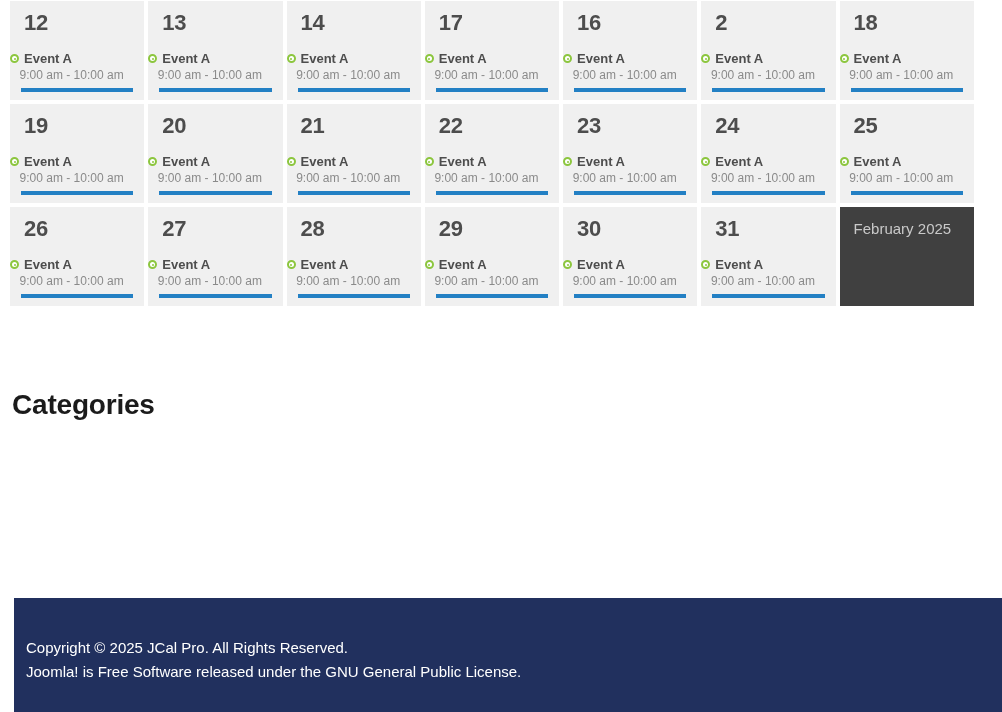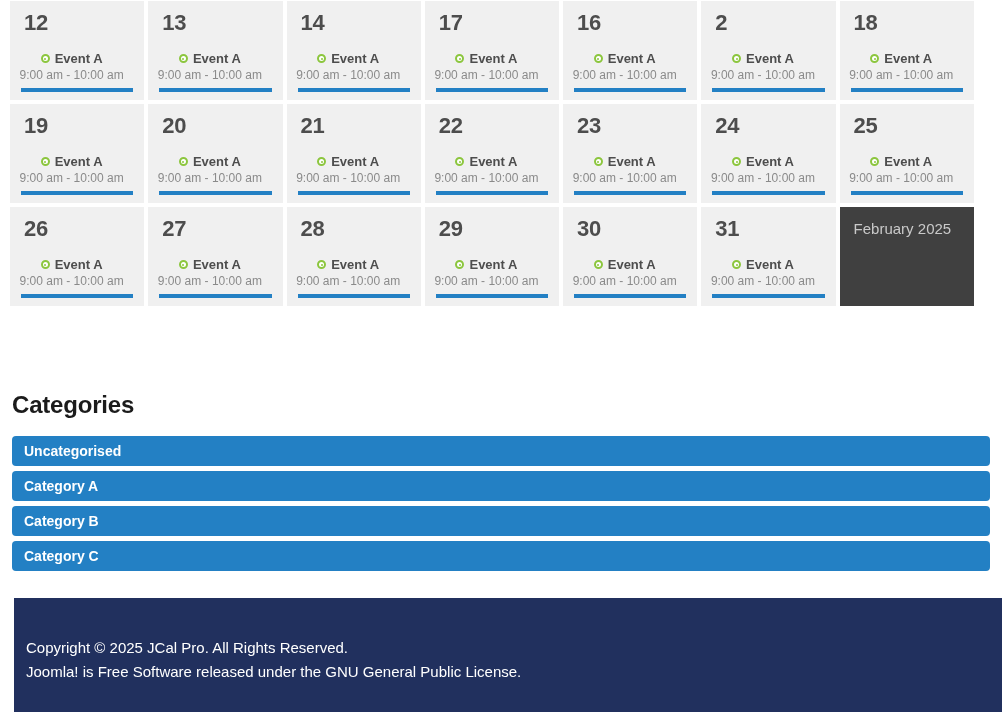--- a/index.html
+++ b/index.html
@@ -75,21 +75,21 @@
   .event-block {
     position: absolute;
     left: 0;
     right: 0;
     bottom: 0;
   }
 
   .event-title-row {
     display: flex;
     align-items: center;
-    justify-content: center;
+    justify-content: flex-start;
     padding-right: 11px;
     font-size: 13px;
     font-weight: bold;
     color: #4d4d4d;
     line-height: 15px;
   }
 
   .event-dot {
     display: inline-block;
     width: 9px;
@@ -131,21 +131,21 @@
   
   .categories-section {
     position: absolute;
     left: 0;
     top: 388px;
     width: 1002px;
     padding: 0 12px;
   }
 
   .categories-heading {
-    font-size: 24px;
+    font-size: 28px;
     font-weight: bold;
     color: #1b1b1b;
     line-height: 34px;
     letter-spacing: -0.2px;
     margin-bottom: 14px;
   }
 
   .category-list { list-style: none; }
 
   .category-item {
@@ -466,26 +466,20 @@
       <div class="cal-cell othermonth">
         <div class="cal-cell-inner">
           <div class="month-label">February 2025</div>
         </div>
       </div>
     </div>
   </div>
 
 <div class="categories-section">
   <h2 class="categories-heading">Categories</h2>
-  <ul class="category-list">
-      <li class="category-item">Uncategorised</li>
-      <li class="category-item">Category A</li>
-      <li class="category-item">Category B</li>
-      <li class="category-item">Category C</li>
-    </ul>
 </div>
 
 <div class="site-footer">
   <div class="footer-line">Copyright © 2025 JCal Pro. All Rights Reserved.</div>
   <div class="footer-line">
     <a class="footer-link">Joomla!</a><span> is Free Software released under the </span><a class="footer-link">GNU General Public License.</a>
   </div>
 </div>
 
 </body></html>

